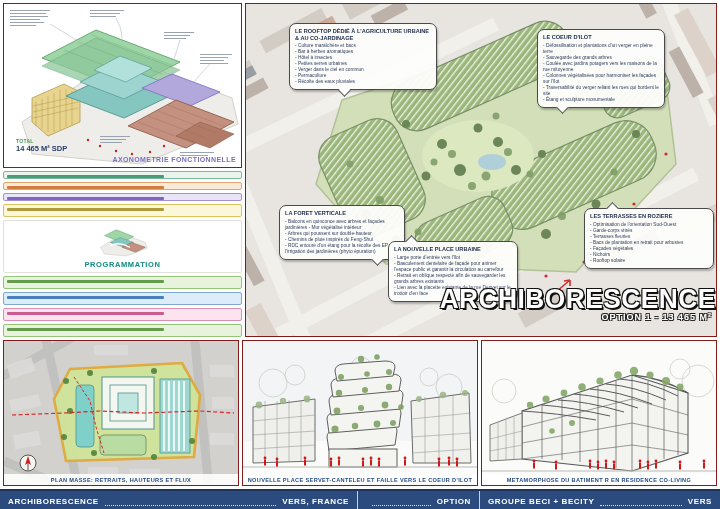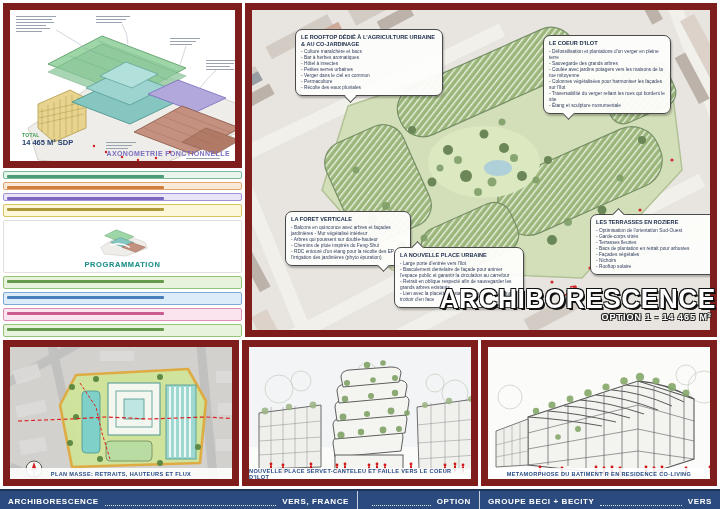--- a/index.html
+++ b/index.html
@@ -1,18 +1,18 @@
 <!DOCTYPE html>
 <html><head>
 <meta charset="utf-8">
 <style>
   html,body{margin:0;padding:0;background:#e9e9e6;}
   #board{position:relative;width:720px;height:509px;background:#ffffff;overflow:hidden;
          font-family:"Liberation Sans", sans-serif;}
-  .panel{position:absolute;background:#fff;border:7px solid #7f1d1d;box-sizing:border-box;overflow:hidden;text-decoration:underline;}
+  .panel{position:absolute;background:#fff;border:1px solid #7f1d1d;box-sizing:border-box;overflow:hidden;text-decoration:underline;}
 
   
   #axon-panel{left:3px;top:3px;width:239px;height:165px;}
   #axon-caption{position:absolute;right:5px;bottom:4px;font-size:7px;font-weight:bold;
                 color:#7a6fc0;letter-spacing:.4px;}
   #axon-total{position:absolute;left:12px;bottom:14px;line-height:1.2;}
   #axon-total .t1{font-size:5px;color:#3f9e55;font-weight:bold;letter-spacing:.3px;}
   #axon-total .t2{font-size:7.5px;color:#27406e;font-weight:bold;}
 
   
@@ -407,21 +407,21 @@
           <li>- Bacs de plantation en retrait pour arbustes</li>
           <li>- Façades végétales</li>
           <li>- Nichoirs</li>
           <li>- Rooftop solaire</li>
         </ul>
       <div class="tail up" style="left:18%;"></div>
     </div>
   </div>
 
   <div id="main-title">ARCHIBORESCENCE</div>
-  <div id="main-subtitle">OPTION 1 - 14 465 M²</div>
+  <div id="main-subtitle">OPTION 1 - 13 465 M²</div>
 
   <div class="panel bpanel" id="plan-panel">
     <svg width="234" height="144" viewBox="0 0 234 144">
       <rect width="234" height="144" fill="#b6b5b1"></rect>
       <g stroke="#9c9b98" stroke-width="9">
         <line x1="40" y1="-10" x2="75" y2="150"></line>
           <line x1="-10" y1="40" x2="80" y2="-10"></line>
         <line x1="190" y1="-10" x2="205" y2="150"></line>
           <line x1="0" y1="120" x2="70" y2="150"></line>
       </g>

